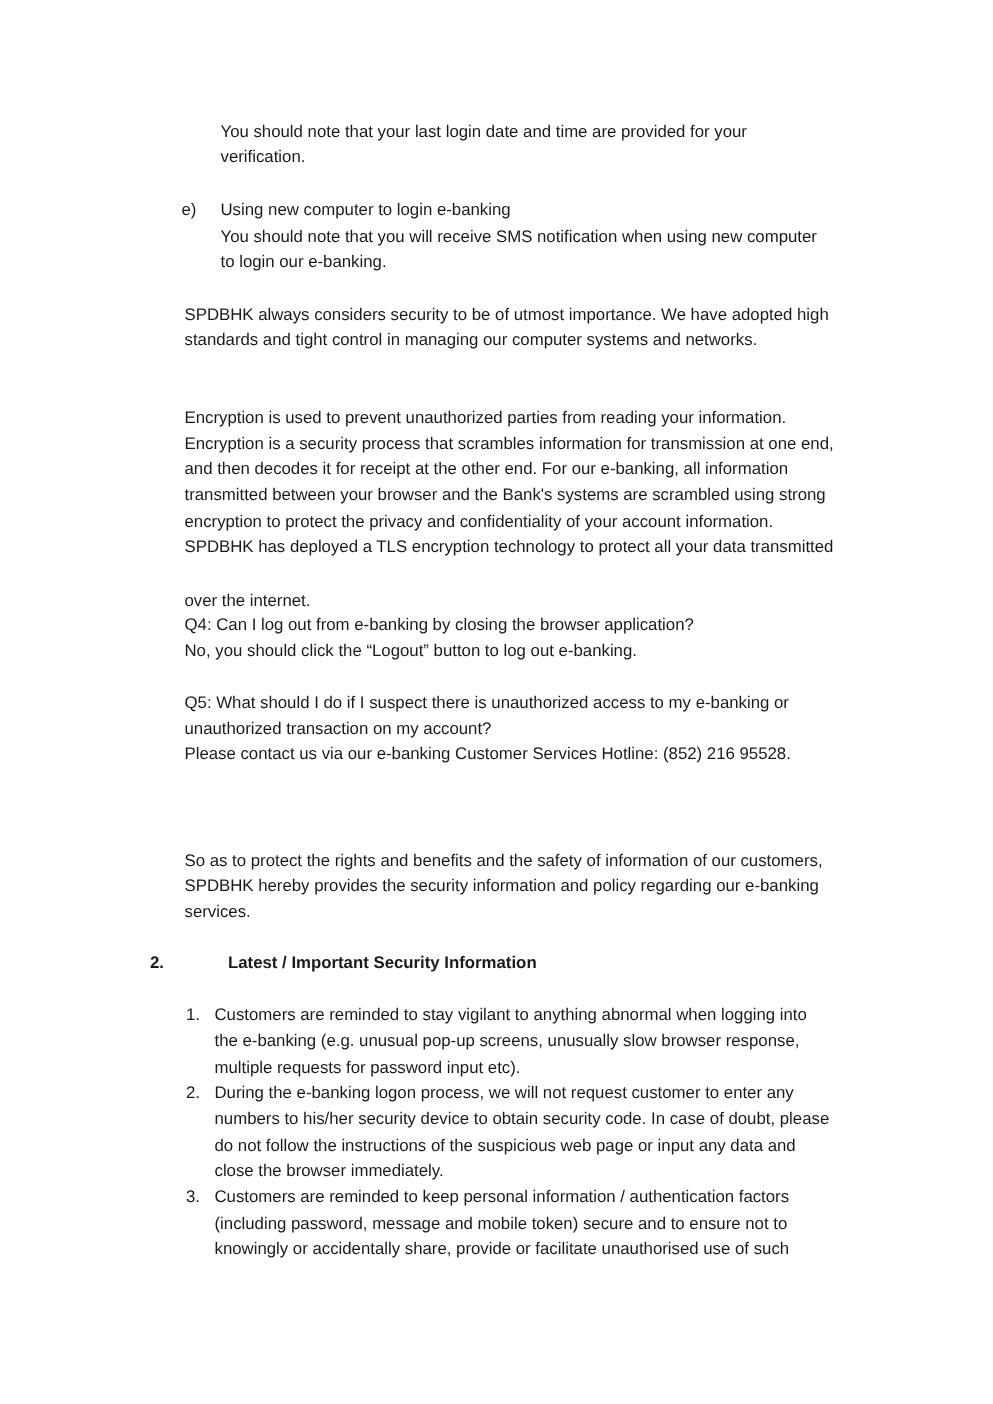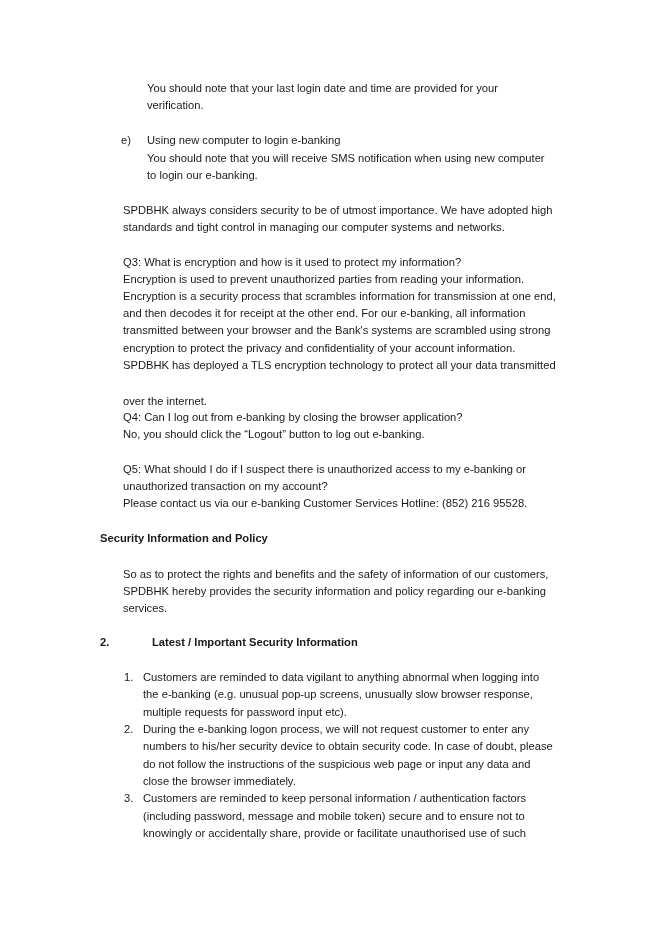--- a/index.html
+++ b/index.html
@@ -19,46 +19,44 @@
   <div class="line" style="left:147px; top:97px;">verification.</div>
 
   <div class="marker" style="left:121px; top:132px;">e)</div>
   <div class="line" style="left:147px; top:132px;">Using new computer to login e-banking</div>
   <div class="line" style="left:147px; top:150px;">You should note that you will receive SMS notification when using new computer</div>
   <div class="line" style="left:147px; top:167px;">to login our e-banking.</div>
 
   <div class="line" style="left:123px; top:202px;">SPDBHK always considers security to be of utmost importance. We have adopted high</div>
   <div class="line" style="left:123px; top:219px;">standards and tight control in managing our computer systems and networks.</div>
 
-  <div class="line" style="left:123px; top:254px;">Q3: What is encryption and how is it used to protect my information?</div>
   <div class="line" style="left:123px; top:271px;">Encryption is used to prevent unauthorized parties from reading your information.</div>
   <div class="line" style="left:123px; top:288px;">Encryption is a security process that scrambles information for transmission at one end,</div>
   <div class="line" style="left:123px; top:305px;">and then decodes it for receipt at the other end. For our e-banking, all information</div>
   <div class="line" style="left:123px; top:322px;">transmitted between your browser and the Bank's systems are scrambled using strong</div>
   <div class="line" style="left:123px; top:340px;">encryption to protect the privacy and confidentiality of your account information.</div>
   <div class="line" style="left:123px; top:357px;">SPDBHK has deployed a TLS encryption technology to protect all your data transmitted</div>
   <div class="line" style="left:123px; top:393px;">over the internet.</div>
 
   <div class="line" style="left:123px; top:409px;">Q4: Can I log out from e-banking by closing the browser application?</div>
   <div class="line" style="left:123px; top:426px;">No, you should click the “Logout” button to log out e-banking.</div>
 
   <div class="line" style="left:123px; top:461px;">Q5: What should I do if I suspect there is unauthorized access to my e-banking or</div>
   <div class="line" style="left:123px; top:478px;">unauthorized transaction on my account?</div>
   <div class="line" style="left:123px; top:495px;">Please contact us via our e-banking Customer Services Hotline: (852) 216 95528.</div>
 
-  <div class="line bold" style="left:100px; top:530px;">Security Information and Policy</div>
   <div class="line" style="left:123px; top:566px;">So as to protect the rights and benefits and the safety of information of our customers,</div>
   <div class="line" style="left:123px; top:583px;">SPDBHK hereby provides the security information and policy regarding our e-banking</div>
   <div class="line" style="left:123px; top:600px;">services.</div>
 
   <div class="marker bold" style="left:100px; top:634px;">2.</div>
   <div class="line bold" style="left:120px; top:634px;margin-left:32px;">Latest / Important Security Information</div>
 
   <div class="marker" style="left:124px; top:669px;">1.</div>
-  <div class="line" style="left:143px; top:669px;">Customers are reminded to data vigilant to anything abnormal when logging into</div>
+  <div class="line" style="left:143px; top:669px;">Customers are reminded to stay vigilant to anything abnormal when logging into</div>
   <div class="line" style="left:143px; top:686px;">the e-banking (e.g. unusual pop-up screens, unusually slow browser response,</div>
   <div class="line" style="left:143px; top:704px;">multiple requests for password input etc).</div>
 
   <div class="marker" style="left:124px; top:721px;">2.</div>
   <div class="line" style="left:143px; top:721px;">During the e-banking logon process, we will not request customer to enter any</div>
   <div class="line" style="left:143px; top:738px;">numbers to his/her security device to obtain security code. In case of doubt, please</div>
   <div class="line" style="left:143px; top:756px;">do not follow the instructions of the suspicious web page or input any data and</div>
   <div class="line" style="left:143px; top:773px;text-align:center;">close the browser immediately.</div>
 
   <div class="marker" style="left:124px; top:790px;">3.</div>

